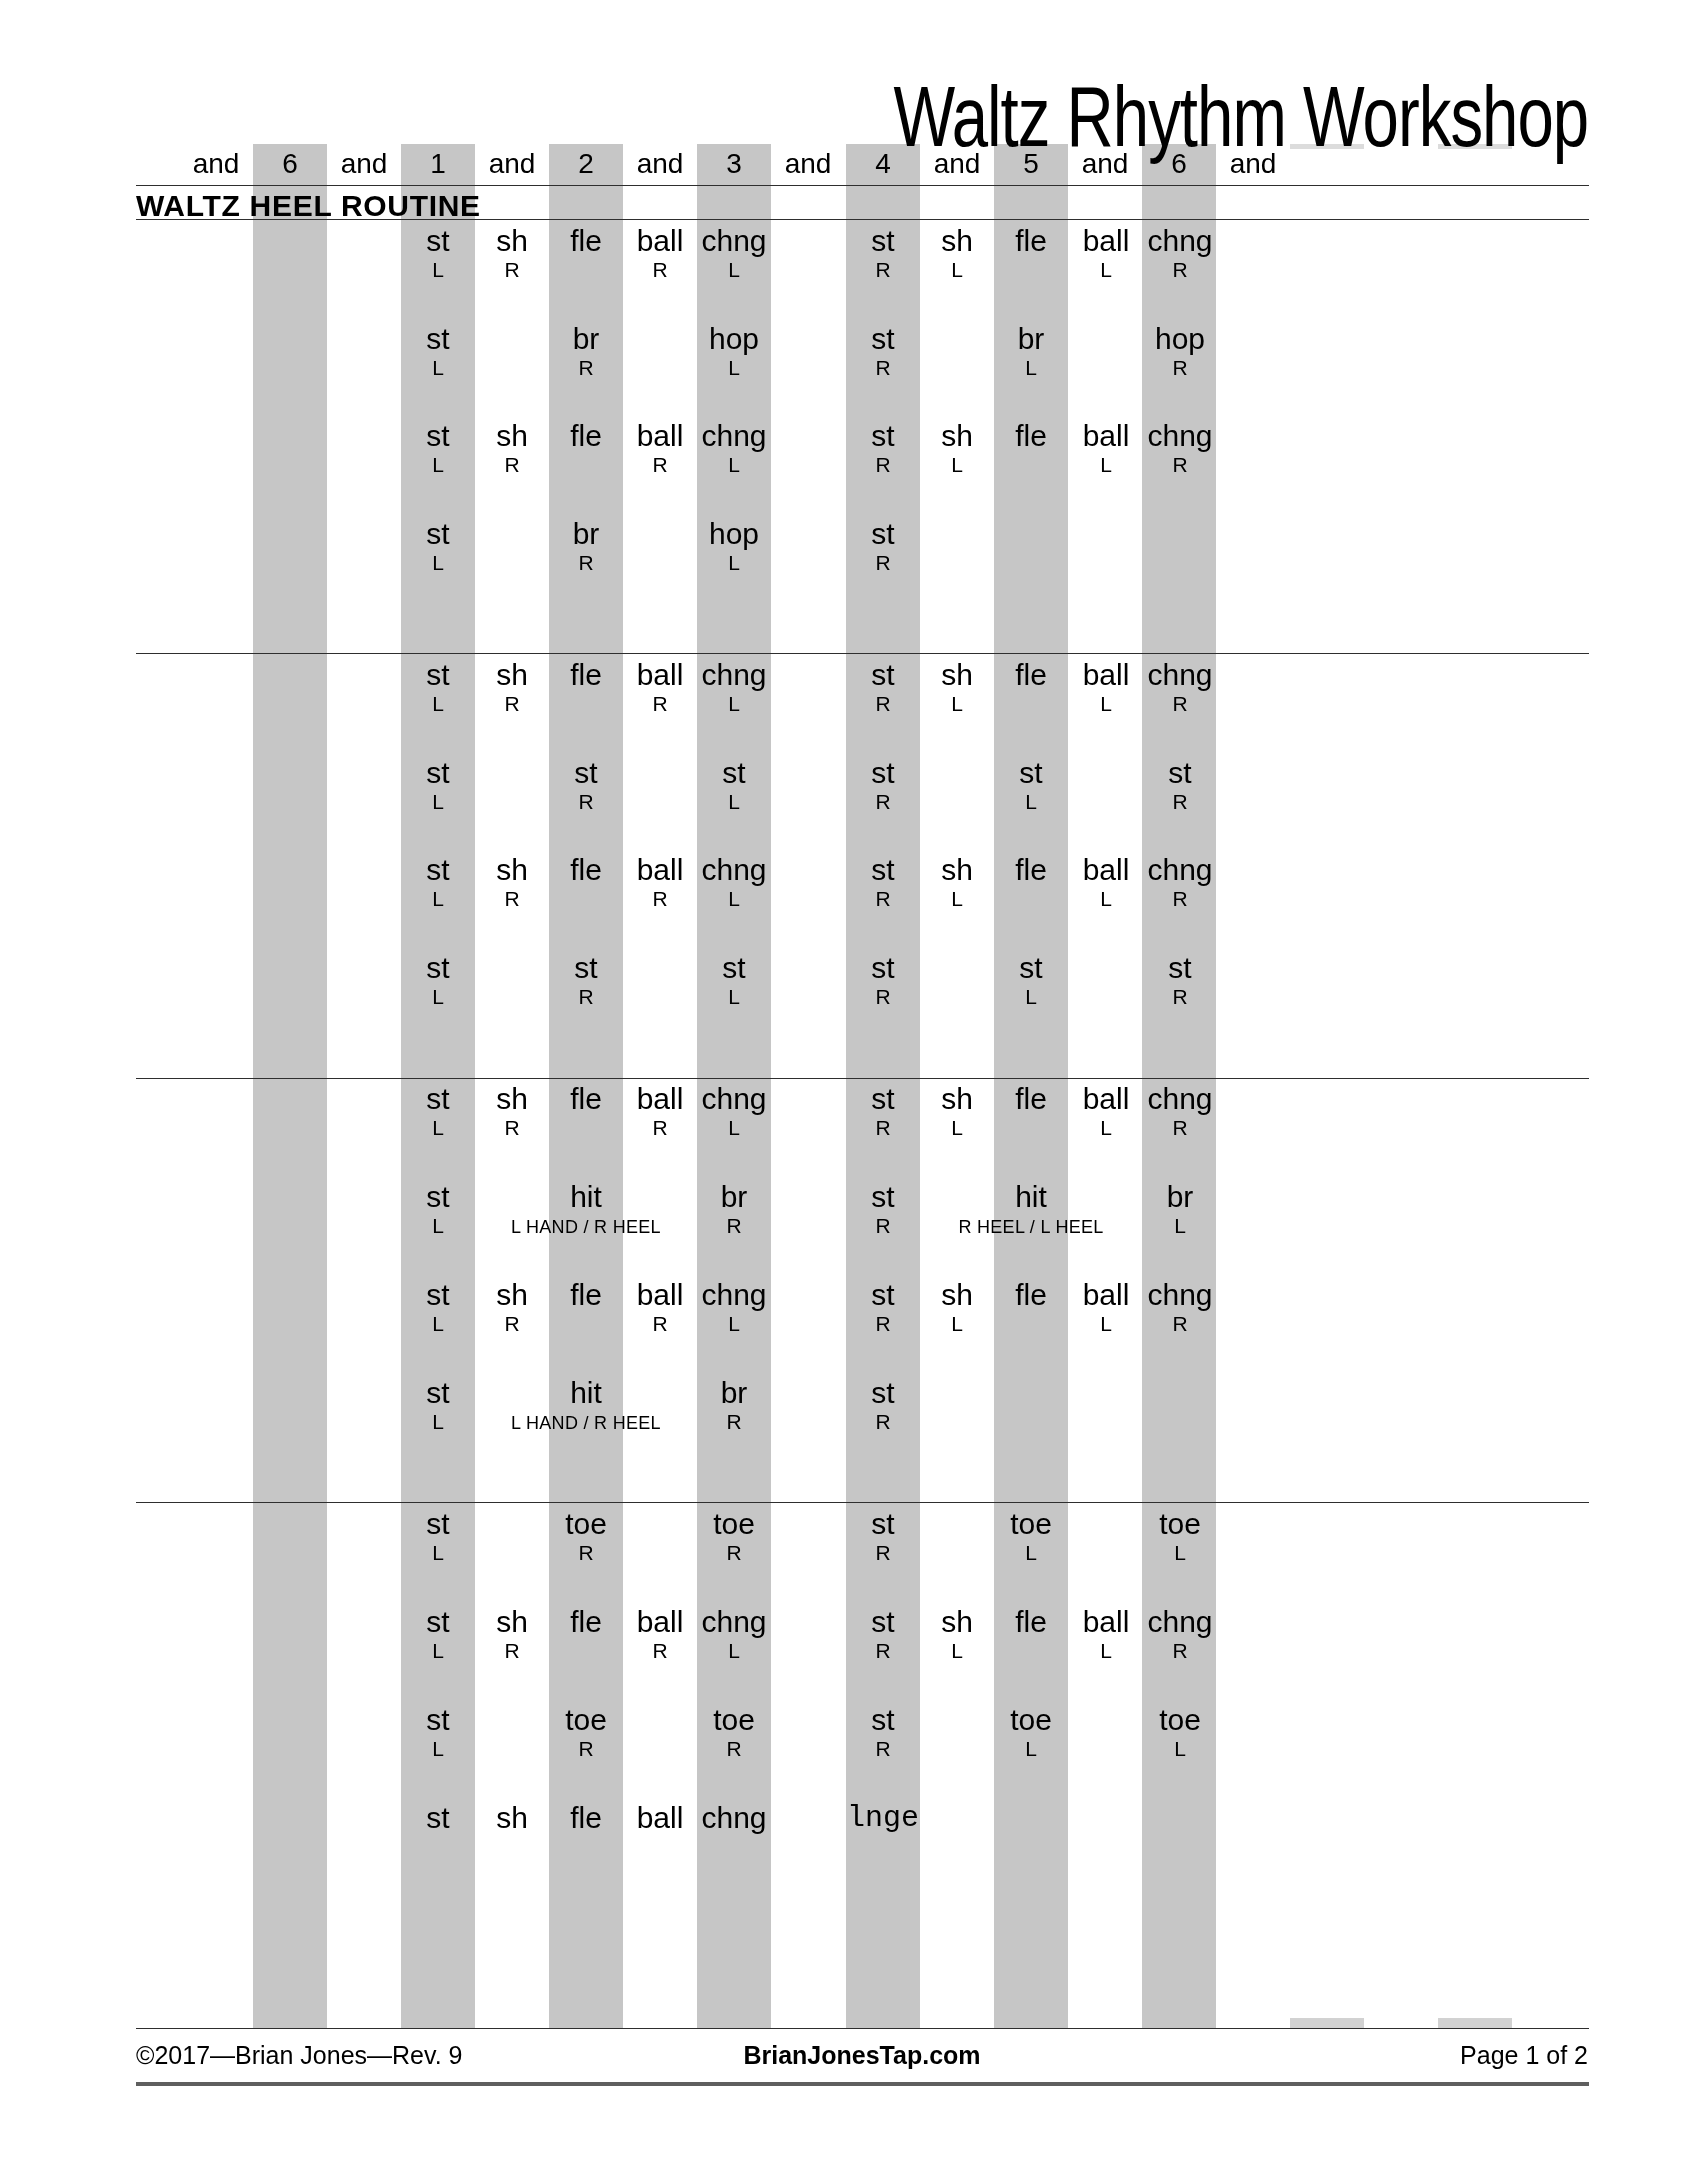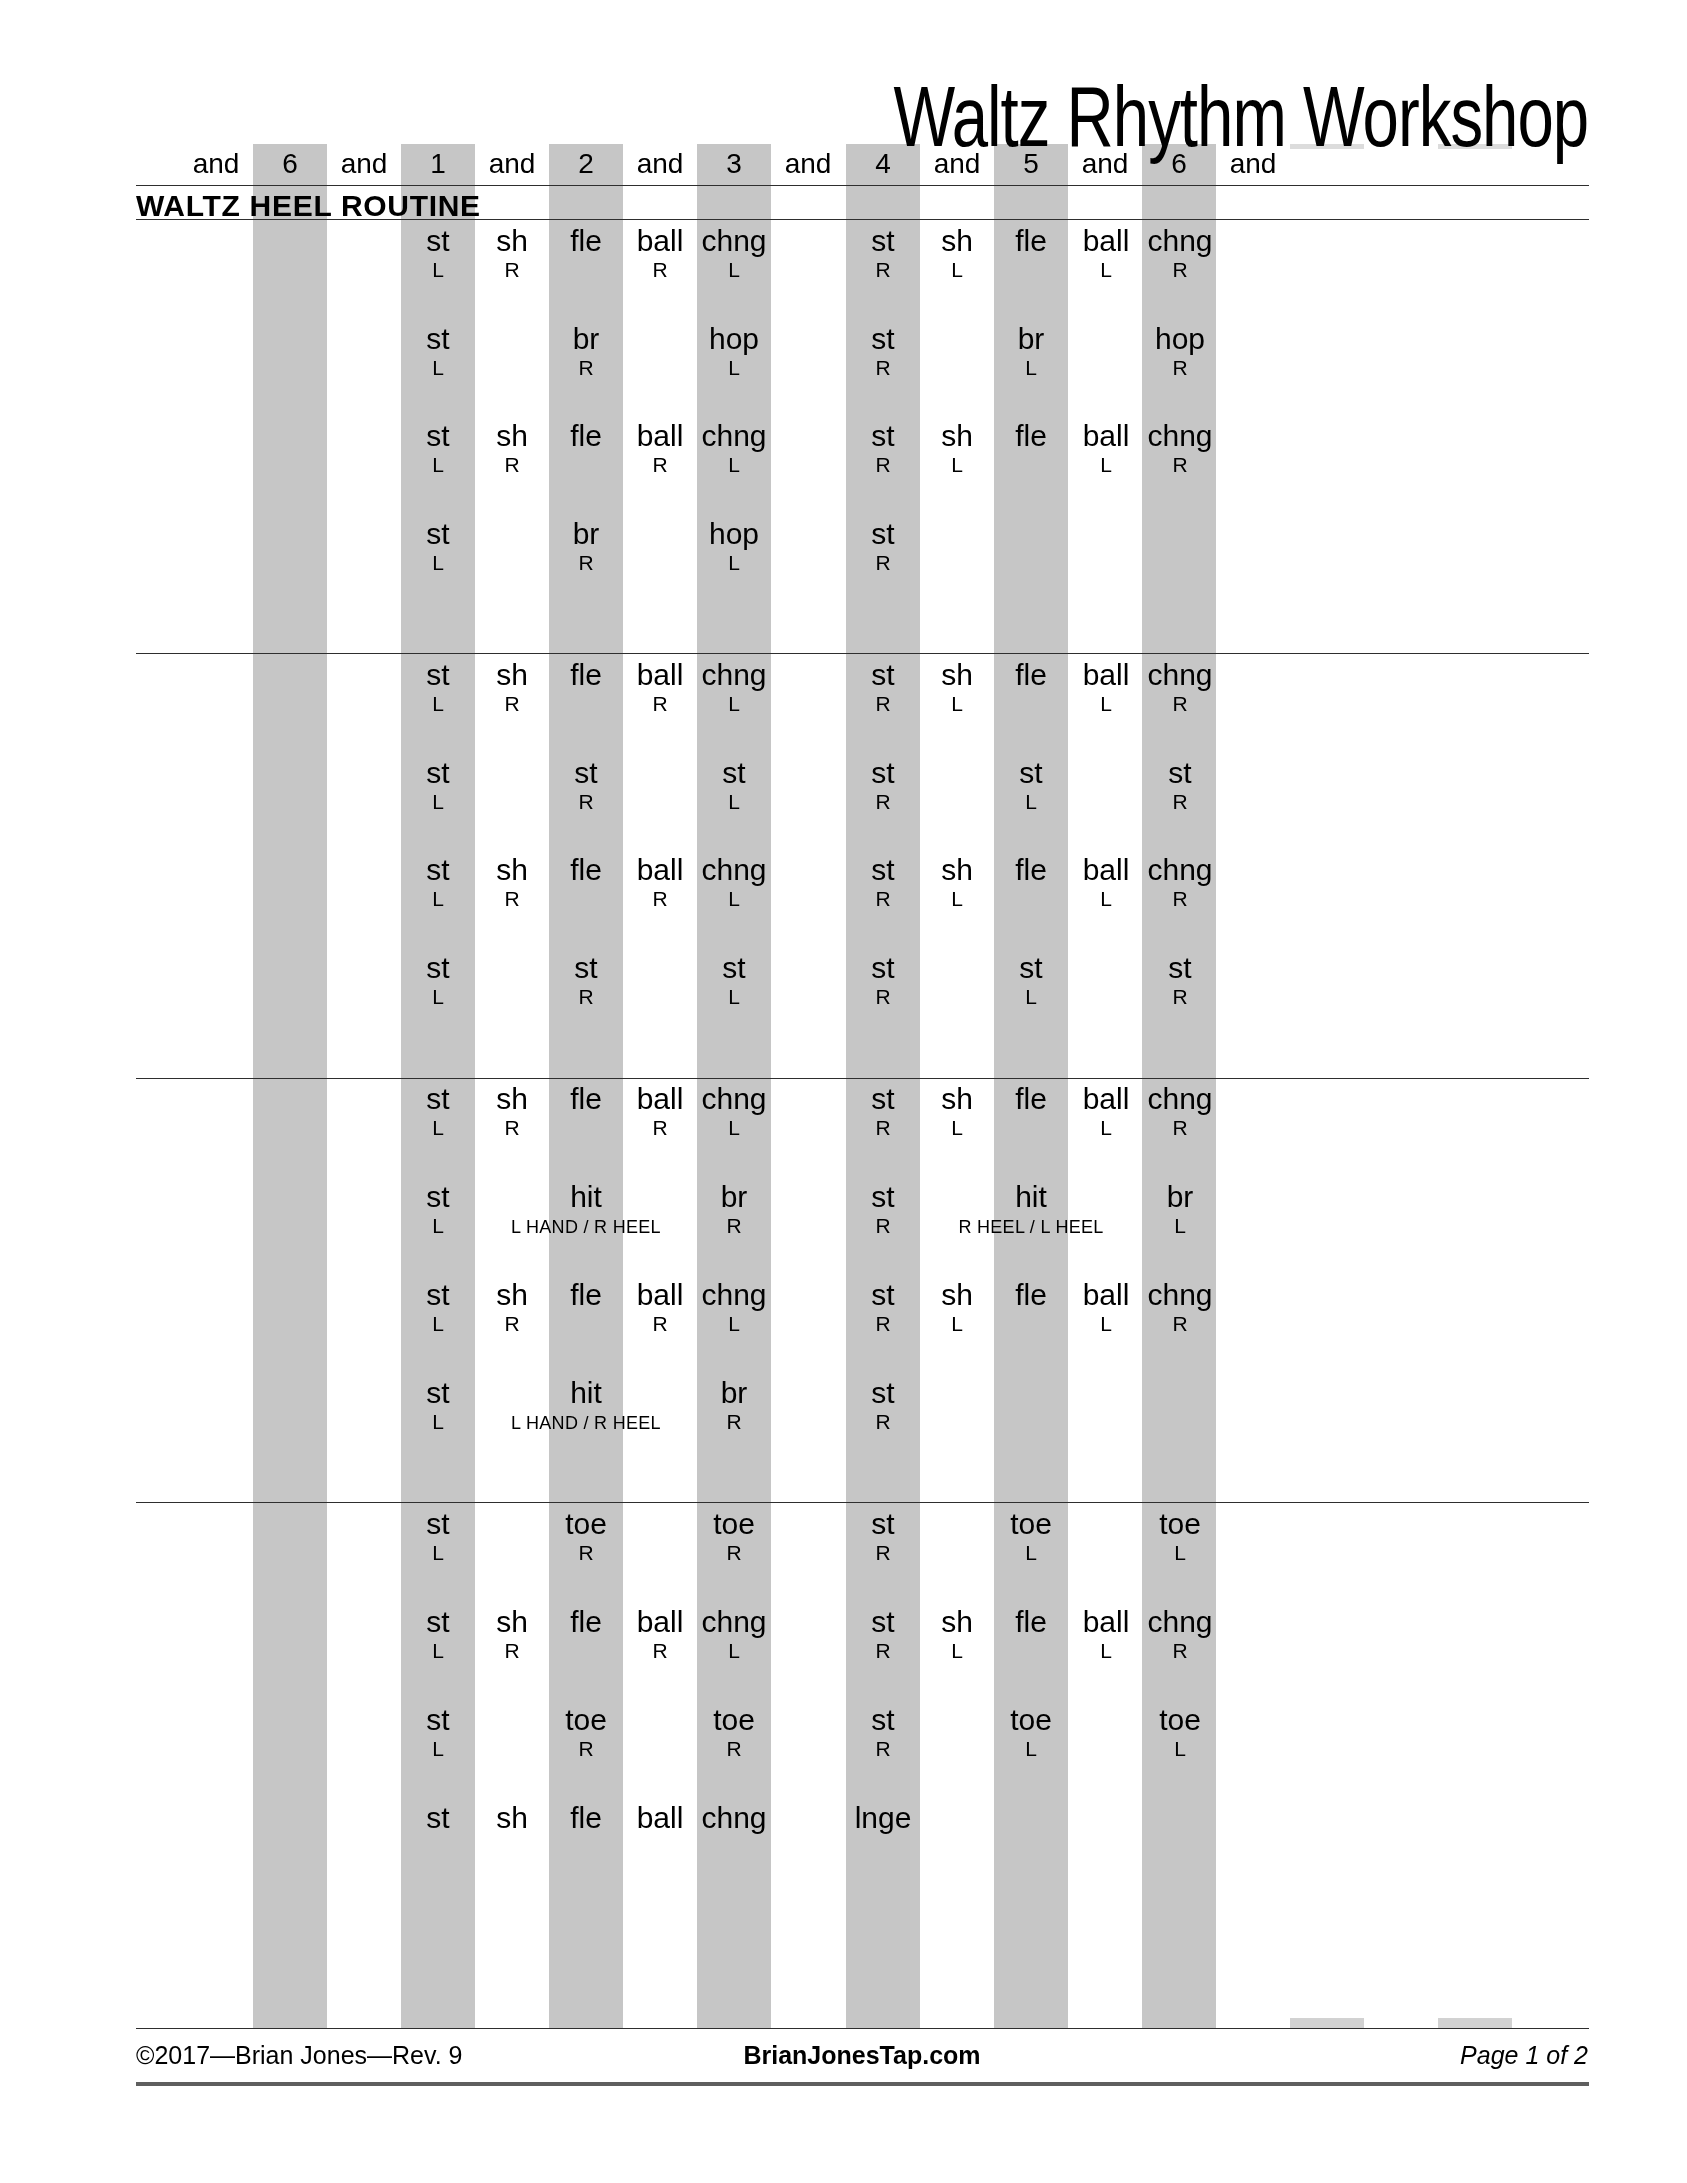--- a/index.html
+++ b/index.html
@@ -30,21 +30,21 @@
   }
   .cell{
     position:absolute;transform:translateX(-50%);
     text-align:center;white-space:nowrap;
   }
   .step{font-size:30px;line-height:1;white-space:nowrap;}
   .foot{font-size:21px;line-height:1;margin-top:2.6px;white-space:nowrap;}
   .sub{font-size:18px;line-height:1;margin-top:6px;white-space:nowrap;letter-spacing:0.3px;}
   .footer-left{position:absolute;left:136px;top:2043px;font-size:25px;line-height:1;white-space:nowrap;}
   .footer-center{position:absolute;left:862px;top:2043px;transform:translateX(-50%);font-size:25px;line-height:1;white-space:nowrap;font-weight:bold;}
-  .footer-right{position:absolute;right:99px;top:2043px;font-size:25px;line-height:1;white-space:nowrap;font-style:italic;}
+  .footer-right{position:absolute;right:99px;top:2043px;font-size:25px;line-height:1;white-space:nowrap;}
   .footer-topline{position:absolute;left:136px;top:2028px;width:1453px;height:1.3px;background:#2e2e2e;}
   .footer-bottombar{position:absolute;left:136px;top:2082px;width:1453px;height:4px;background:#5f5f5f;}
 </style>
 </head>
 <body>
 
 <div class="page" id="sheet">
     <div class="ghost" style="left: 1438px; top: 2018px; height: 10px; background: rgb(210, 210, 210);"></div>
     <div class="ghost" style="left: 1438px; top: 144px; height: 4.6px; background: rgb(220, 220, 220);"></div>
     <div class="ghost" style="left: 1290px; top: 2018px; height: 10px; background: rgb(210, 210, 210);"></div>
@@ -535,17 +535,17 @@
     </div>
     <div class="cell" style="left: 586px; top: 1803px;">
       <div class="step">fle</div>
     </div>
     <div class="cell" style="left: 660px; top: 1803px;">
       <div class="step">ball</div>
     </div>
     <div class="cell" style="left: 734px; top: 1803px;">
       <div class="step">chng</div>
     </div>
-    <div class="cell" style="left: 883px; top: 1803px;">
+    <div class="cell" style="left: 883px; top: 1803px; font-family: Liberation Mono, monospace;">
       <div class="step">lnge</div>
     </div>
   </div>
 
 
 </body></html>

